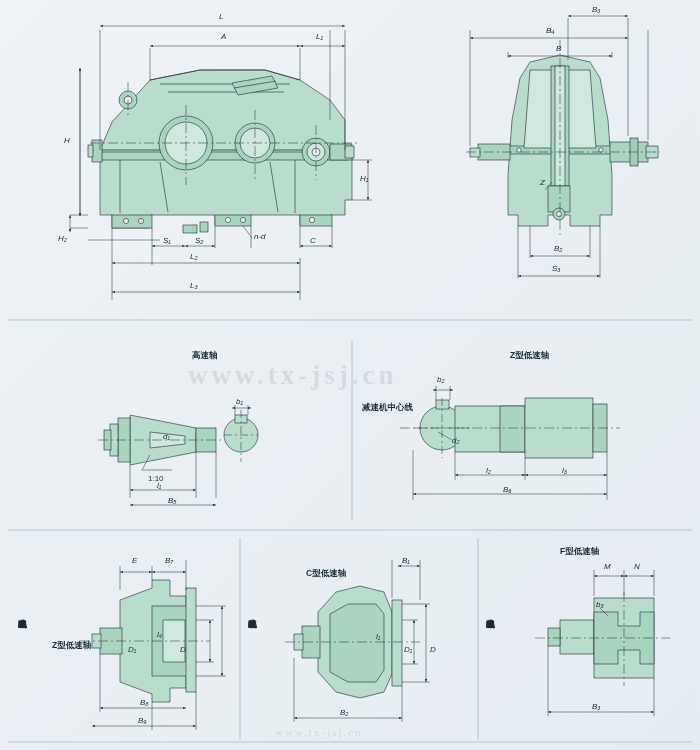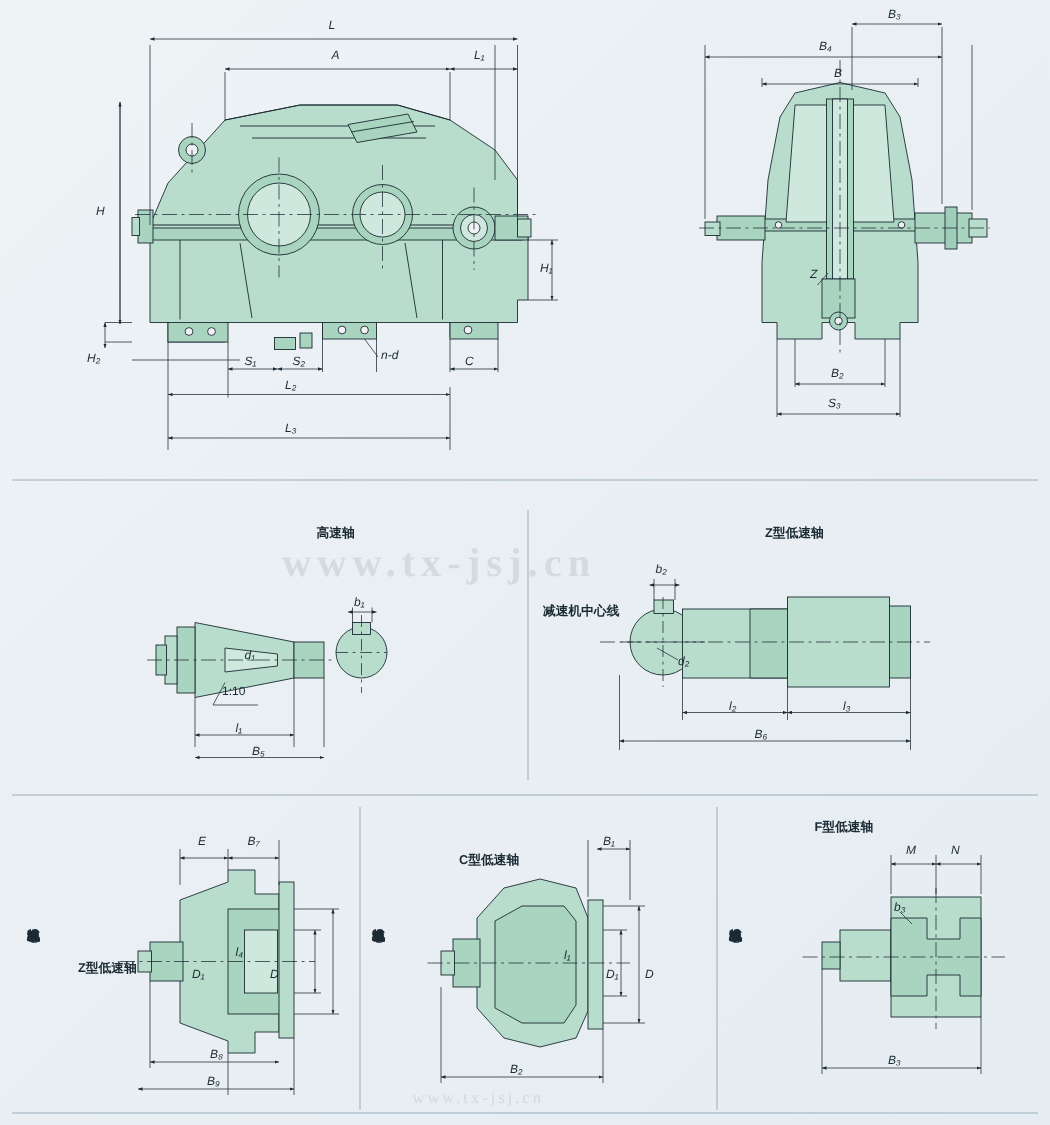--- a/index.html
+++ b/index.html
@@ -379,36 +379,36 @@
   <div class="lbl it" style="left:190px;top:252px;">L₂</div>
   <div class="lbl it" style="left:190px;top:281px;">L₃</div>
 
   <div class="lbl it" style="left:546px;top:26px;">B₄</div>
   <div class="lbl it" style="left:592px;top:5px;">B₃</div>
   <div class="lbl it" style="left:556px;top:44px;">B</div>
   <div class="lbl it" style="left:554px;top:244px;">B₂</div>
   <div class="lbl it" style="left:552px;top:264px;">S₃</div>
   <div class="lbl it" style="left:540px;top:178px;">Z</div>
 
-  <div class="lbl cn" style="left:211px;top:350px;text-align:right;">高速轴</div>
+  <div class="lbl cn" style="left:192px;top:350px;text-align:right;">高速轴</div>
   <div class="lbl cn" style="left:510px;top:350px;">Z型低速轴</div>
   <div class="lbl cn" style="left:52px;top:640px;">Z型低速轴</div>
   <div class="lbl cn" style="left:306px;top:568px;">C型低速轴</div>
-  <div class="lbl cn" style="left:543px;top:546px;">F型低速轴</div>
+  <div class="lbl cn" style="left:560px;top:546px;">F型低速轴</div>
 
   <div class="lbl cn" style="left:362px;top:403px;line-height:1.15;text-align:right;">减速机中心线</div>
   <div class="lbl vert" style="left:18px;top:612px;">减速机中心线</div>
   <div class="lbl vert" style="left:248px;top:612px;">减速机中心线</div>
   <div class="lbl vert" style="left:486px;top:612px;">减速机中心线</div>
 
   <div class="lbl it" style="left:236px;top:397px;">b₁</div>
   <div class="lbl it" style="left:163px;top:432px;">d₁</div>
   <div class="lbl it" style="left:157px;top:481px;">l₁</div>
   <div class="lbl it" style="left:168px;top:496px;">B₅</div>
-  <div class="lbl" style="left:148px;top:456px;">1:10</div>
+  <div class="lbl" style="left:148px;top:474px;">1:10</div>
 
   <div class="lbl it" style="left:437px;top:375px;">b₂</div>
   <div class="lbl it" style="left:452px;top:436px;text-align:center;">d₂</div>
   <div class="lbl it" style="left:486px;top:466px;">l₂</div>
   <div class="lbl it" style="left:562px;top:466px;">l₃</div>
   <div class="lbl it" style="left:503px;top:485px;text-align:center;">B₆</div>
 
   <div class="lbl it" style="left:132px;top:556px;">E</div>
   <div class="lbl it" style="left:165px;top:556px;">B₇</div>
   <div class="lbl it" style="left:128px;top:645px;">D₁</div>

